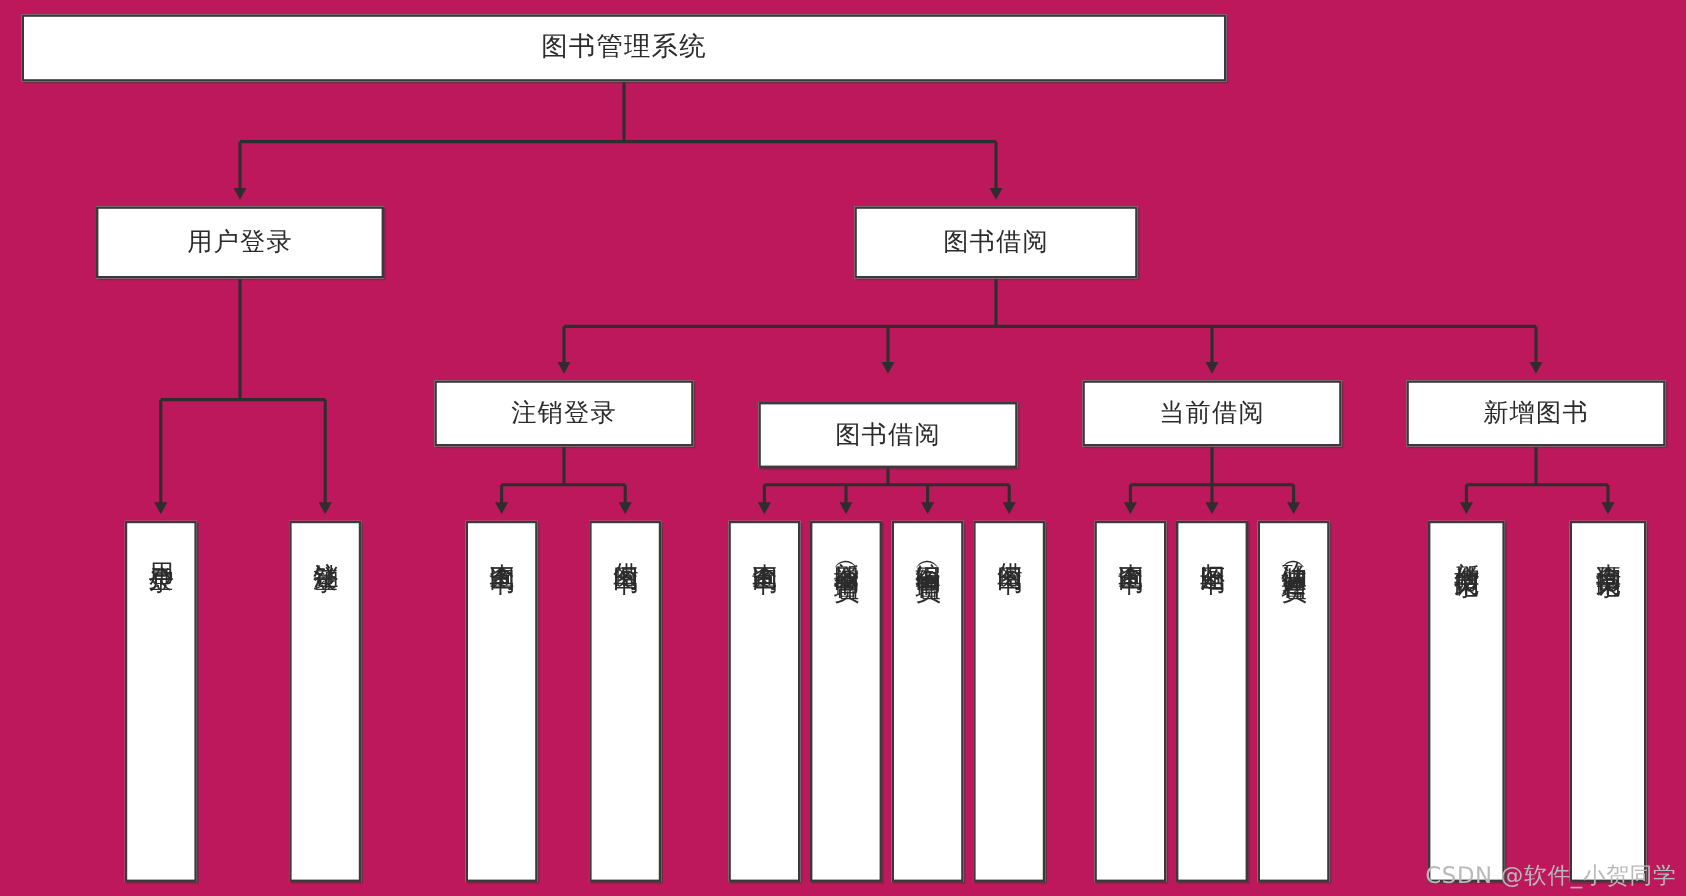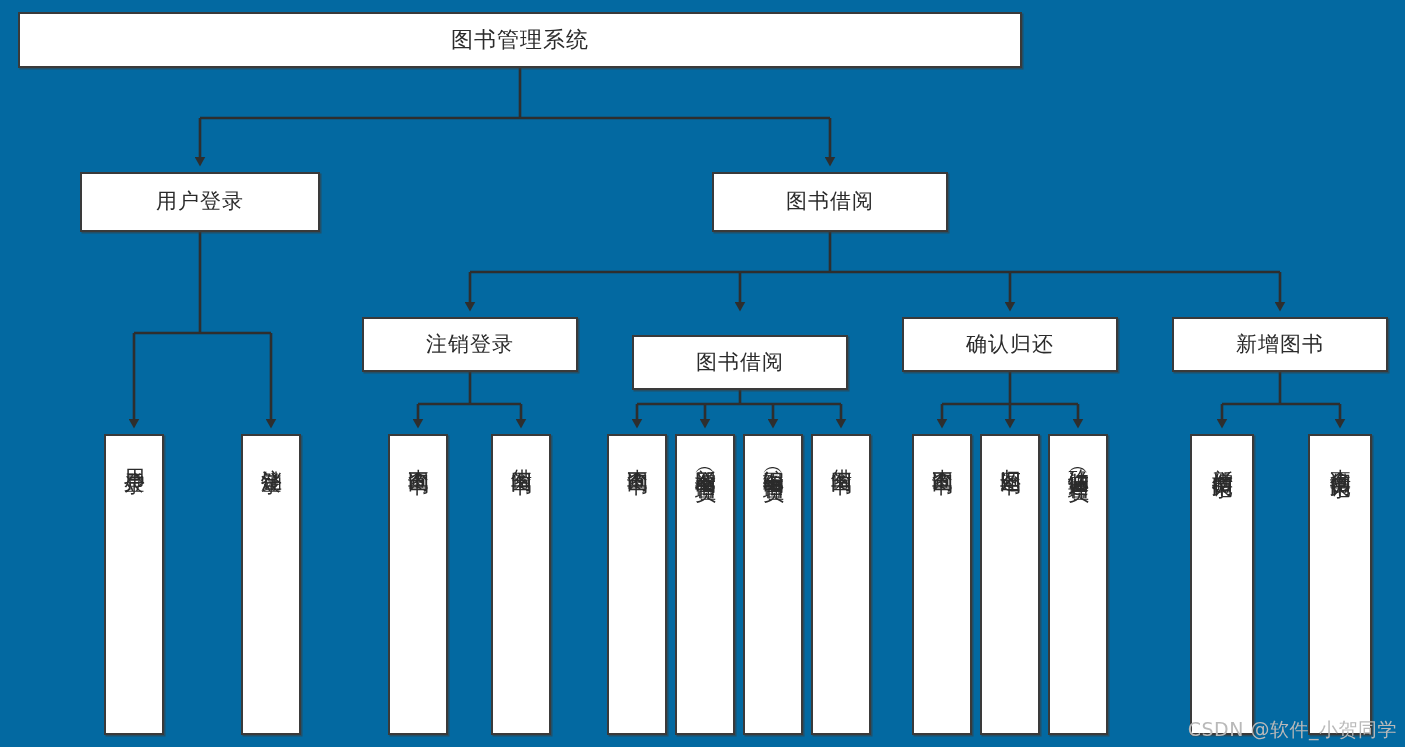--- a/index.html
+++ b/index.html
@@ -8,21 +8,21 @@
     padding: 0;
     background: #ffffff;
   }
   body {
     font-family: "DejaVu Sans", "Liberation Sans", sans-serif;
   }
   #canvas {
     position: relative;
     width: 1405px;
     height: 747px;
-    background: #0369a1;
+    background: #be185d;
     overflow: hidden;
   }
   #edges {
     position: absolute;
     left: 0;
     top: 0;
     width: 1405px;
     height: 747px;
   }
   .node {
@@ -144,21 +144,21 @@
     <span class="label">图书借阅</span>
   </div>
 
   <div class="node h" style="left:362px; top:317px; width:216px; height:55px;">
     <span class="label">注销登录</span>
   </div>
   <div class="node h" style="left:632px; top:335px; width:216px; height:55px;">
     <span class="label">图书借阅</span>
   </div>
   <div class="node h" style="left:902px; top:317px; width:216px; height:55px;">
-    <span class="label">确认归还</span>
+    <span class="label">当前借阅</span>
   </div>
   <div class="node h" style="left:1172px; top:317px; width:216px; height:55px;">
     <span class="label">新增图书</span>
   </div>
 
   <div class="node v" style="left:104px; top:434px; width:60px; height:301px;">
     <span class="label">用户登录</span>
   </div>
   <div class="node v" style="left:241px; top:434px; width:60px; height:301px;">
     <span class="label">注销登录</span>

